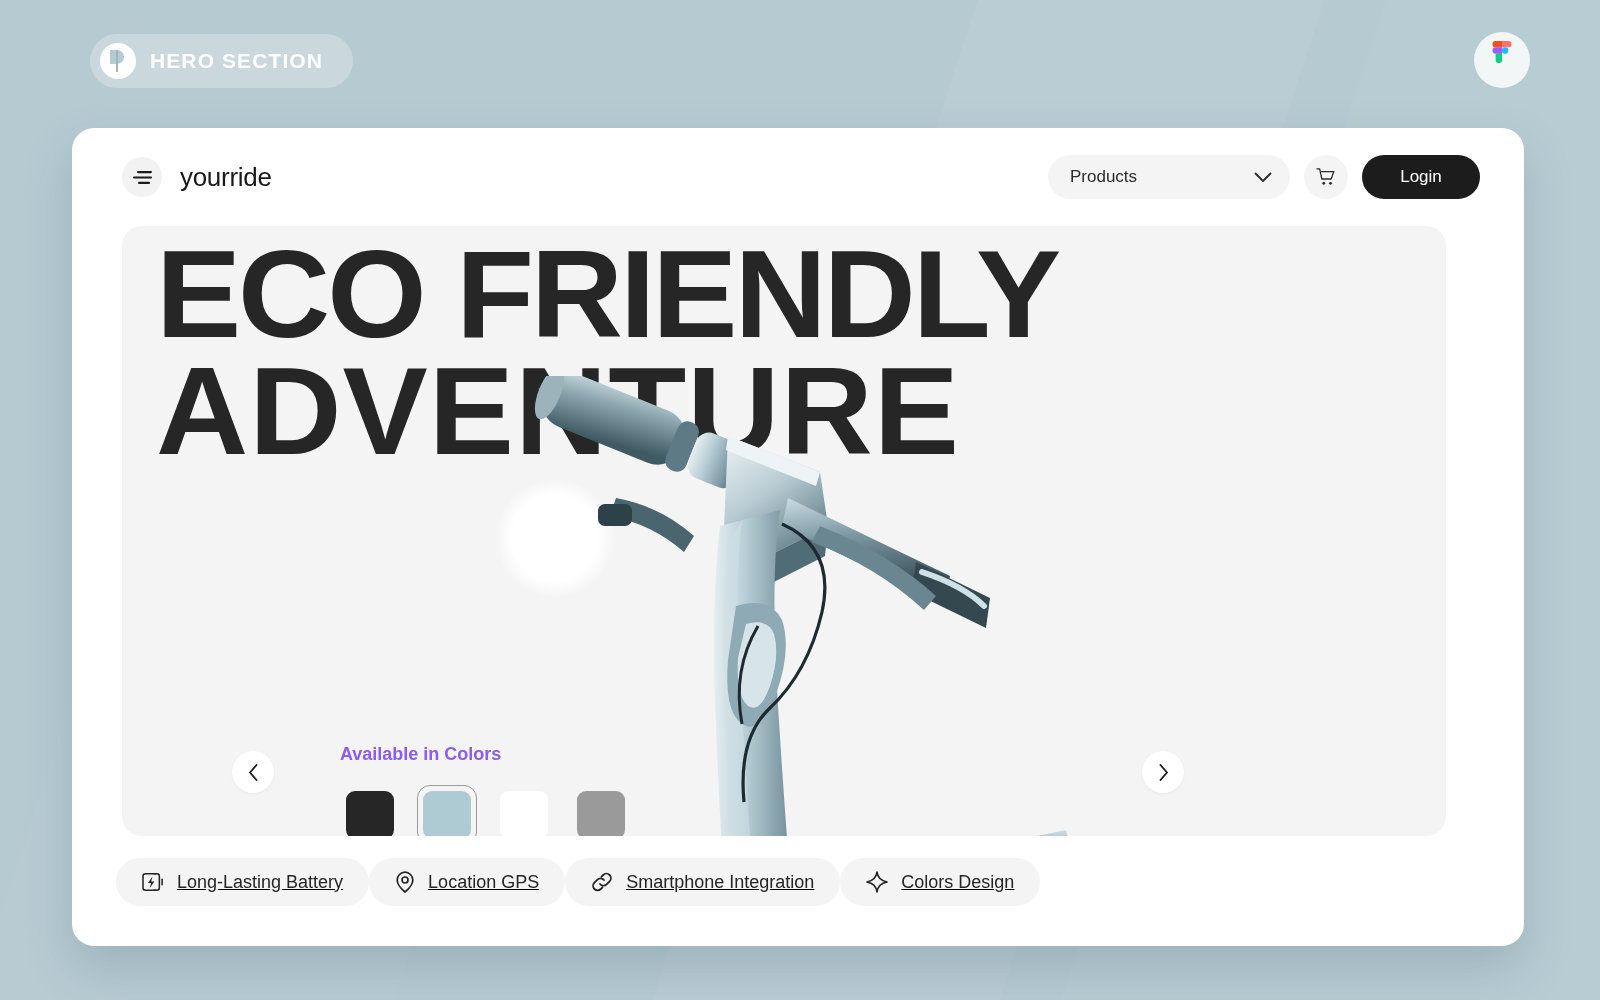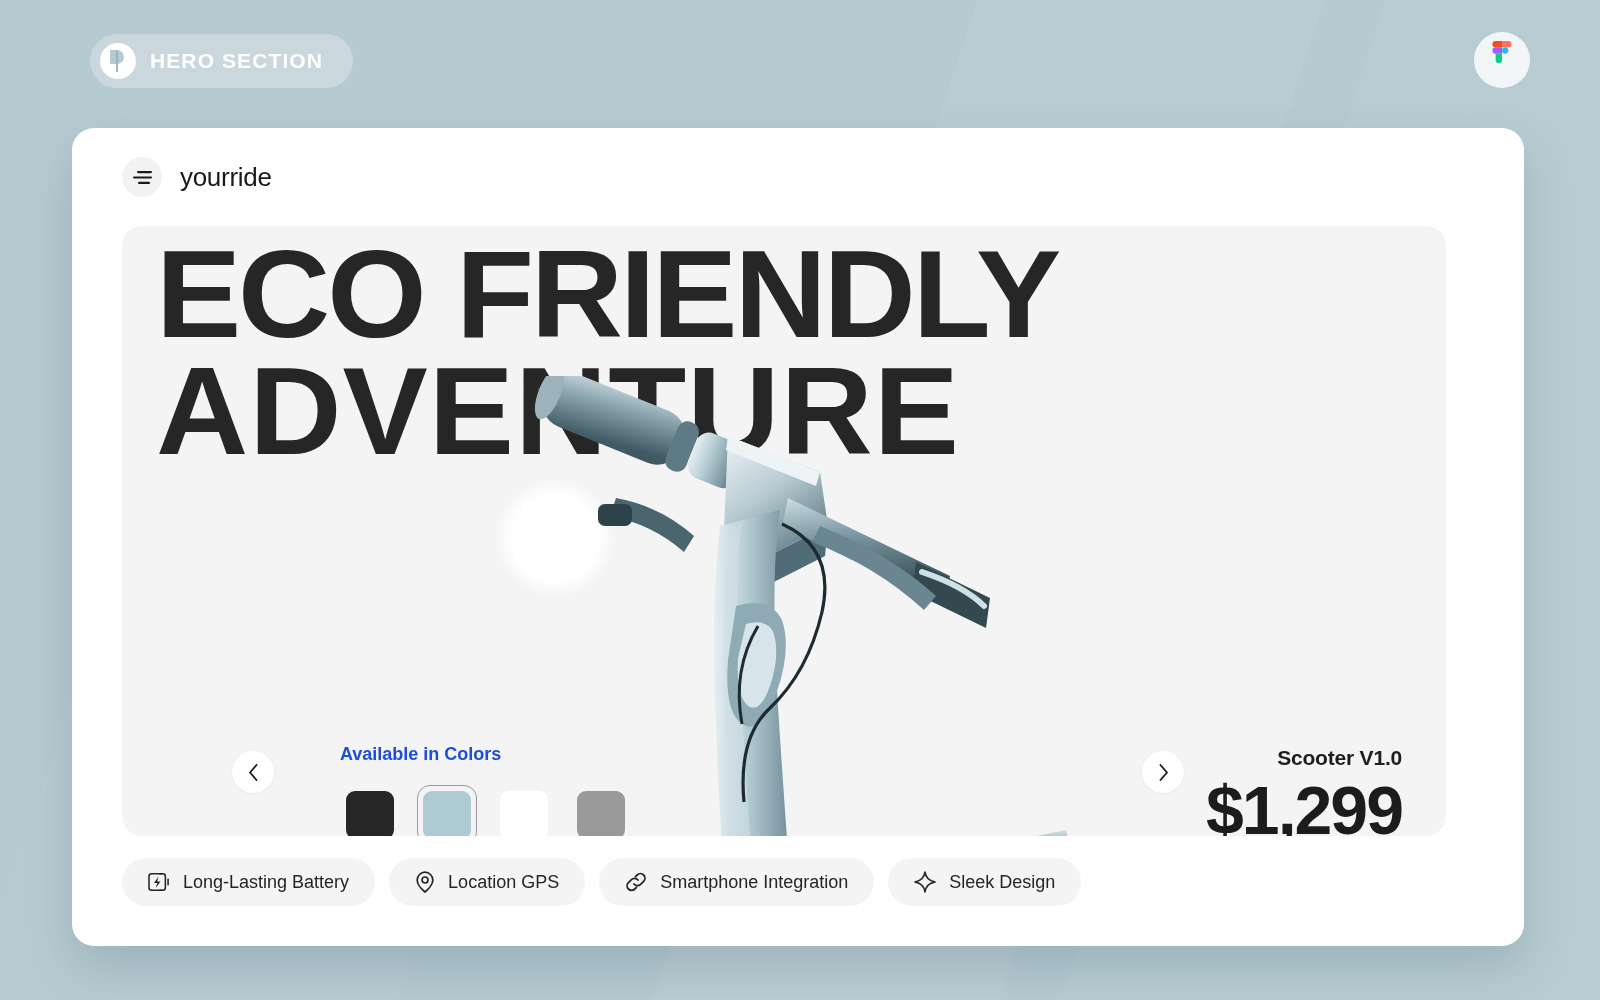--- a/index.html
+++ b/index.html
@@ -128,21 +128,21 @@
   .arrow {
     position:absolute; width: 42px; height: 42px; border-radius: 50%;
     background: #ffffff; display:flex; align-items:center; justify-content:center;
     box-shadow: 0 1px 3px rgba(0,0,0,0.05);
   }
   .arrow-prev { left: 110px; top: 525px; }
   .arrow-next { left: 1020px; top: 525px; }
 
   
   .colors { position:absolute; left: 218px; top: 518px; }
-  .colors-title { font-size: 18px; font-weight: 700; color:#1d4ed8; }
+  .colors-title { font-size: 18px; font-weight: 700; color:#8b5cf6; }
   .swatches { display:flex; gap: 17px; margin-top: 20px; }
   .sw {
     width: 48px; height: 48px; border-radius: 9px; flex:none;
   }
   .sw-wrap { padding: 5px; border-radius: 13px; border: 1.5px solid transparent; }
   .sw-wrap.selected { border-color: #9a9a9a; background: #f4f4f4; }
 
   
   .price-block { position:absolute; right: 44px; top: 520px; text-align: right; }
   .price-name { font-size: 21px; font-weight: 700; color: #1d1d1d; letter-spacing:-0.2px;}
@@ -156,22 +156,22 @@
     position:absolute; left: 398px; top: 150px;
     width: 470px; height: 730px; z-index: 4; pointer-events:none;
   }
   .product-small {
     position:absolute; left: 748px; top: 570px;
     width: 230px; height: 250px; z-index: 2; pointer-events:none;
   }
 
   
   .chips {
-    position:absolute; left: 50px; top: 730px;
-    display:flex; gap: 14px; align-items:center;
+    position:absolute; left: 44px; top: 730px;
+    display:flex; align-items:center;text-decoration:underline;
   }
   .chip {
     height: 48px; border-radius: 24px; background: #f4f4f4;
     display:flex; align-items:center; gap: 13px; padding: 0 26px;
     font-size: 18px; color: #252525; white-space: nowrap;
   }
   .chip svg { flex: none; }
 </style>
 </head>
 <body>
@@ -207,20 +207,38 @@
       <div class="burger">
         <svg width="19" height="13" viewBox="0 0 19 13">
           <rect x="4" y="0" width="15" height="2.2" rx="1.1" fill="#1a1a1a"></rect>
           <rect x="0" y="5.4" width="19" height="2.2" rx="1.1" fill="#1a1a1a"></rect>
           <rect x="5" y="10.8" width="12" height="2.2" rx="1.1" fill="#1a1a1a"></rect>
         </svg>
       </div>
       <div class="brand">
         <span class="light">your</span><span class="bold">ride</span>
       </div>
+    </div>
+    <div class="nav-right">
+      <div class="select">
+        <span>Products</span>
+        <span class="chev">
+          <svg width="18" height="11" viewBox="0 0 18 11">
+              <path d="M1.5 1.5 L9 9 L16.5 1.5" fill="none" stroke="#2b2b2b" stroke-width="1.8" stroke-linecap="round" stroke-linejoin="round"></path>
+            </svg>
+        </span>
+      </div>
+      <div class="cart-btn">
+        <svg width="20" height="20" viewBox="0 0 22 22">
+          <path d="M1 2h3l2.4 11.2h10.3L19.6 5H6" fill="none" stroke="#2b2b2b" stroke-width="1.4" stroke-linecap="round" stroke-linejoin="round"></path>
+          <circle cx="8.5" cy="18" r="1.6" fill="#2b2b2b"></circle>
+          <circle cx="16" cy="18" r="1.6" fill="#2b2b2b"></circle>
+        </svg>
+      </div>
+      <button class="login-btn">Login</button>
     </div>
   </div>
 
   <div class="stage">
 
     <div class="headline">
       <div class="l1">ECO FRIENDLY</div>
       <div class="l2">ADVENTURE</div>
     </div>
     <div class="glow-o"></div>
@@ -283,25 +301,20 @@
         </div>
         <div class="sw-wrap">
           <div class="sw" style="background:#ffffff"></div>
         </div>
         <div class="sw-wrap">
           <div class="sw" style="background:#9a9a9a"></div>
         </div>
       </div>
     </div>
 
-    <div class="price-block">
-      <div class="price-name">Scooter V1.0</div>
-      <div class="price-amount">$1,299</div>
-
-    </div>
 
     <svg class="product-big" viewBox="0 0 470 730">
       <defs>
         <linearGradient id="gripG" x1="0" y1="0" x2="0.3" y2="1">
           <stop offset="0%" stop-color="#c9d9de"></stop>
           <stop offset="35%" stop-color="#8fa9b2"></stop>
           <stop offset="100%" stop-color="#3f5a63"></stop>
         </linearGradient>
         <linearGradient id="stemG" x1="0" y1="0" x2="1" y2="0">
           <stop offset="0%" stop-color="#e6eef1"></stop>
@@ -375,17 +388,17 @@
       <svg width="22" height="22" viewBox="0 0 22 22">
         <path d="M9 13 a4.5 4.5 0 0 0 6.6 .4 l3-3 a4.5 4.5 0 1 0 -6.4 -6.4 l-1.7 1.7" fill="none" stroke="#252525" stroke-width="1.8" stroke-linecap="round"></path>
         <path d="M13 9 a4.5 4.5 0 0 0 -6.6 -.4 l-3 3 a4.5 4.5 0 1 0 6.4 6.4 l1.7 -1.7" fill="none" stroke="#252525" stroke-width="1.8" stroke-linecap="round"></path>
       </svg>
       <span>Smartphone Integration</span>
     </div>
     <div class="chip">
       <svg width="22" height="22" viewBox="0 0 22 22">
         <path d="M11 1 C11.8 7 14.5 9.8 21 11 C14.5 12.2 11.8 15 11 21 C10.2 15 7.5 12.2 1 11 C7.5 9.8 10.2 7 11 1 Z" fill="none" stroke="#252525" stroke-width="1.7" stroke-linejoin="round"></path>
       </svg>
-      <span>Sleek Design</span>
+      <span>Colors Design</span>
     </div>
   </div>
 
 </div>
 
 </body></html>

